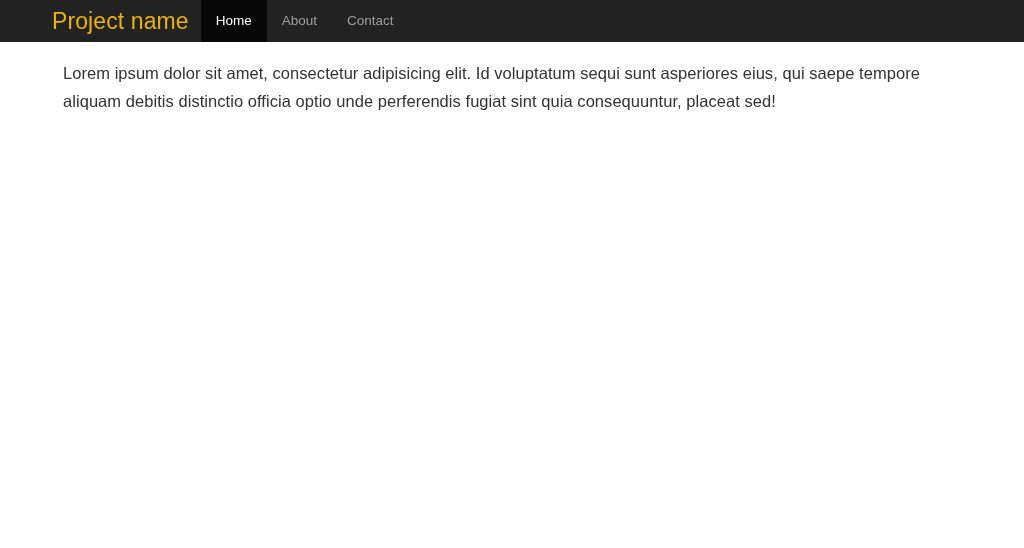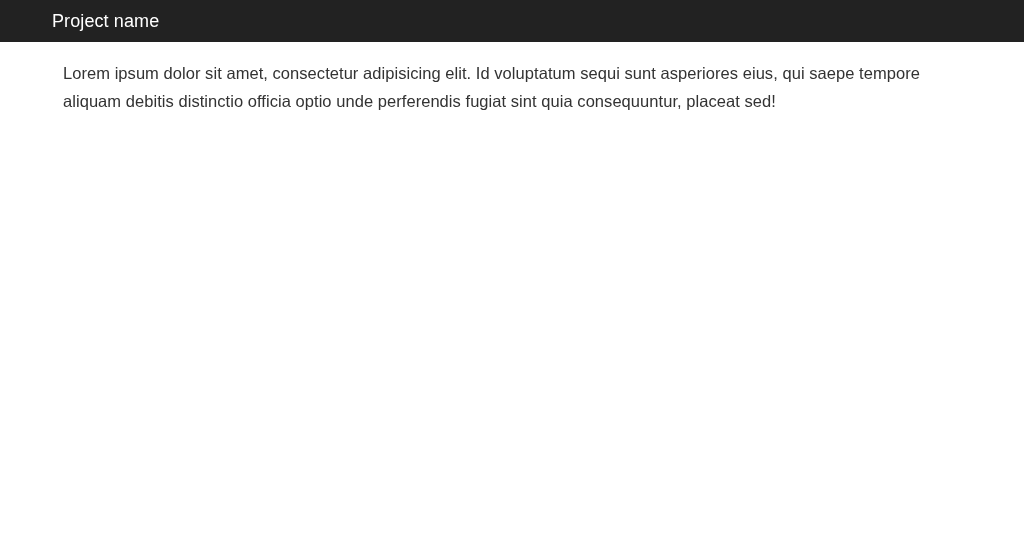--- a/index.html
+++ b/index.html
@@ -28,22 +28,22 @@
   }
   .navbar-inner {
     display: flex;
     align-items: stretch;
     padding-left: 40px;
     height: 100%;
   }
   .brand {
     display: flex;
     align-items: center;
-    color: #ffffff;
-    font-size: 18px;
+    color: #eab308;
+    font-size: 23px;
     line-height: 1;
     padding: 0 12px;
     height: 100%;
     text-decoration: none;
     white-space: nowrap;
     letter-spacing: 0.1px;
   }
   .nav-list {
     display: flex;
     align-items: stretch;
@@ -93,20 +93,31 @@
     line-height: 28px;
     letter-spacing: 0.05px;
   }
 </style>
 </head>
 <body>
 
 <nav class="navbar">
   <div class="navbar-inner">
     <a class="brand" href="#">Project name</a>
+    <ul class="nav-list">
+      <li class="nav-item active">
+        <a class="nav-link" href="#">Home</a>
+      </li>
+      <li class="nav-item">
+        <a class="nav-link" href="#">About</a>
+      </li>
+      <li class="nav-item">
+        <a class="nav-link" href="#">Contact</a>
+      </li>
+    </ul>
   </div>
 </nav>
 
 <main class="container">
   <div class="content-wrap">
     <p class="lead-paragraph">Lorem ipsum dolor sit amet, consectetur adipisicing elit. Id voluptatum sequi sunt asperiores eius, qui saepe tempore aliquam debitis distinctio officia optio unde perferendis fugiat sint quia consequuntur, placeat sed!</p>
   </div>
 </main>
 
 </body></html>

